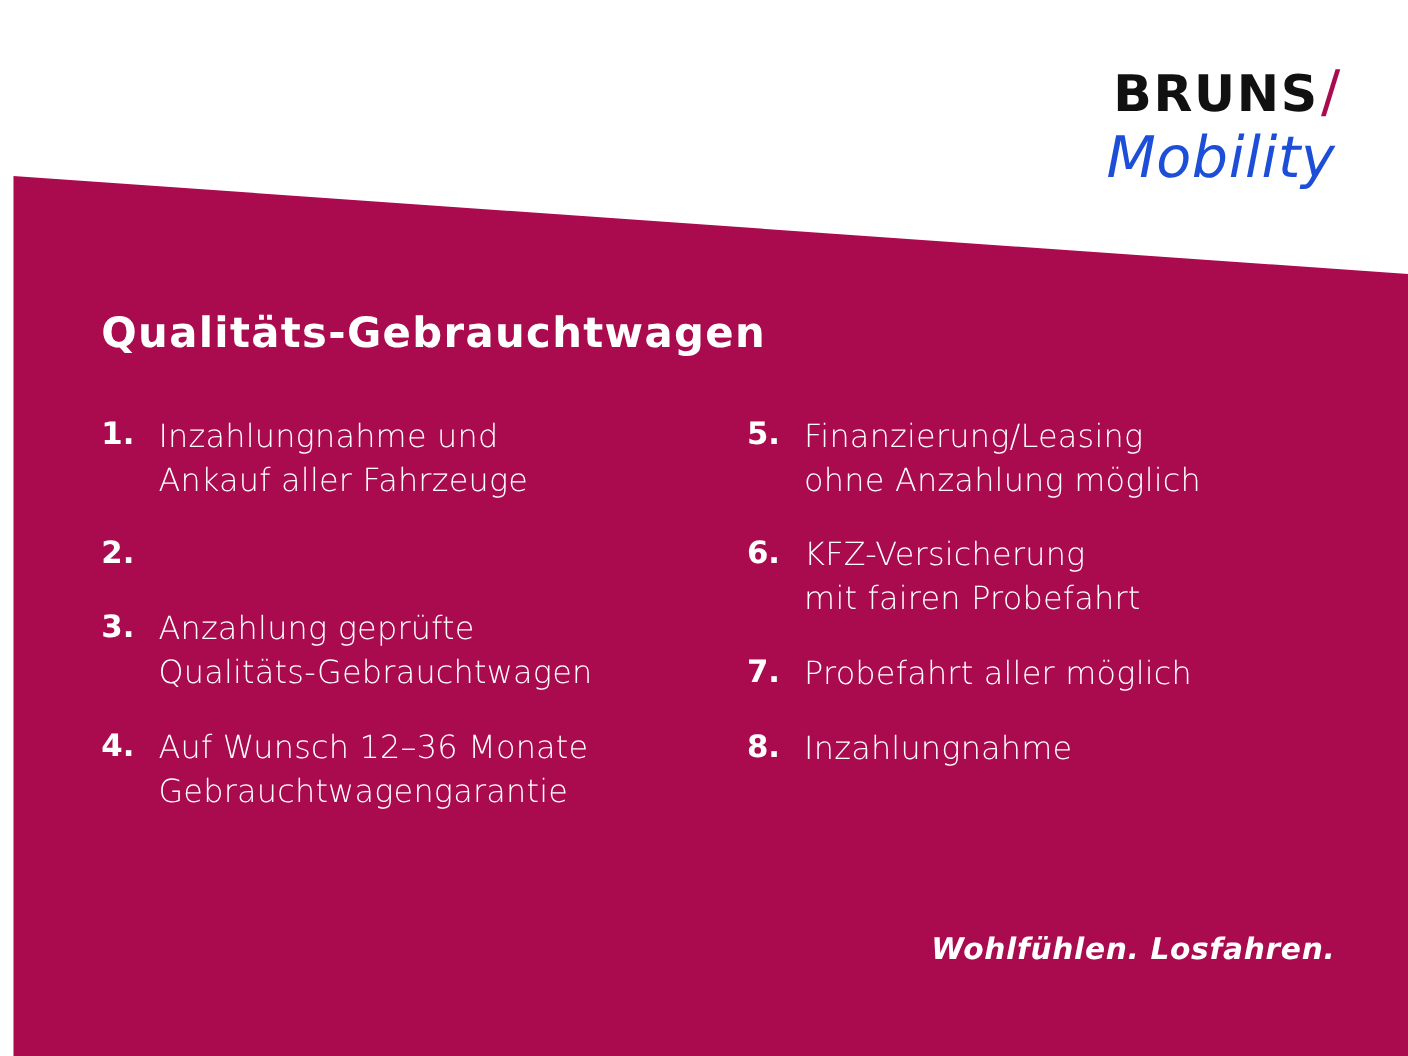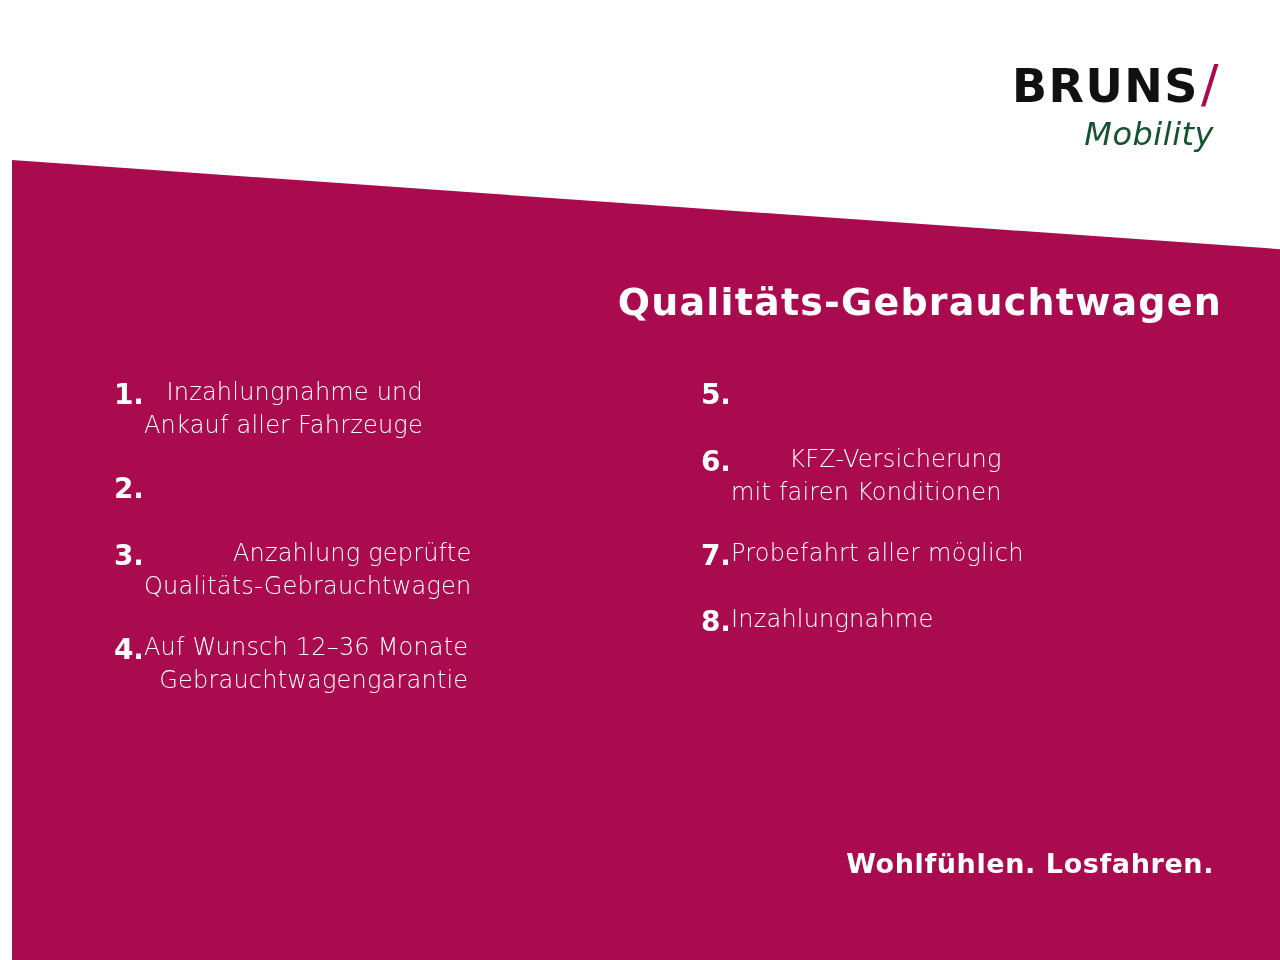--- a/index.html
+++ b/index.html
@@ -47,34 +47,33 @@
     color: #111111;
     white-space: nowrap;
   }
   .logo-slash {
     color: #a90b4e;
     font-weight: 400;
     font-size: 52px;
     padding-left: 2px;
   }
   .logo-bottom {
-    font-size: 32px;
+    font-size: 52px;
     font-style: italic;
-    color: #14532d;
+    color: #1d4ed8;
     margin-top: 8px;
     letter-spacing: 0.5px;
     padding-right: 6px;
   }
   .content {
     position: absolute;
     z-index: 4;
     left: 80px;
     top: 280px;
     width: 1130px;
-    text-align: right;
   }
   .headline {
     color: #ffffff;
     font-size: 38px;
     font-weight: bold;
     letter-spacing: 1.2px;
     margin: 0 0 52px 0;
   }
   .columns {
     display: flex;
@@ -91,35 +90,36 @@
   .num {
     color: #ffffff;
     font-size: 28px;
     font-weight: bold;
     width: 52px;
     flex: 0 0 52px;
     line-height: 1.38;
   }
   .txt {
     color: #ffffff;
-    font-size: 24px;
+    font-size: 29px;
     font-weight: 300;
     line-height: 1.38;
     white-space: pre-line;
     letter-spacing: 0.2px;
   }
   .slogan {
     position: absolute;
     z-index: 4;
     right: 78px;
     top: 848px;
     color: #ffffff;
     font-size: 27px;
     font-weight: bold;
     letter-spacing: 0.6px;
+    font-style: italic;
   }
 </style>
 </head>
 <body>
 
 <div class="poster">
 
   <div class="magenta-band"></div>
 
   <div class="logo">
@@ -149,25 +149,27 @@
         <div class="item">
           <div class="num">4.</div>
           <div class="txt">Auf Wunsch 12–36 Monate
 Gebrauchtwagengarantie</div>
         </div>
       </div>
 
       <div class="col">
         <div class="item">
           <div class="num">5.</div>
+          <div class="txt">Finanzierung/Leasing
+ohne Anzahlung möglich</div>
         </div>
         <div class="item">
           <div class="num">6.</div>
           <div class="txt">KFZ-Versicherung
-mit fairen Konditionen</div>
+mit fairen Probefahrt</div>
         </div>
         <div class="item">
           <div class="num">7.</div>
           <div class="txt">Probefahrt aller möglich</div>
         </div>
         <div class="item">
           <div class="num">8.</div>
           <div class="txt">Inzahlungnahme</div>
         </div>
       </div>

